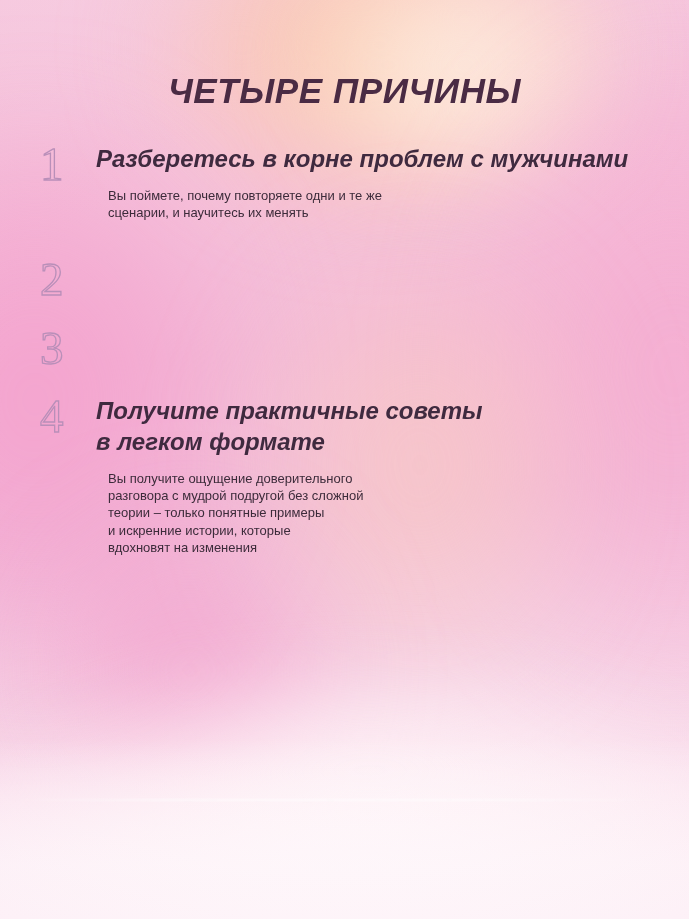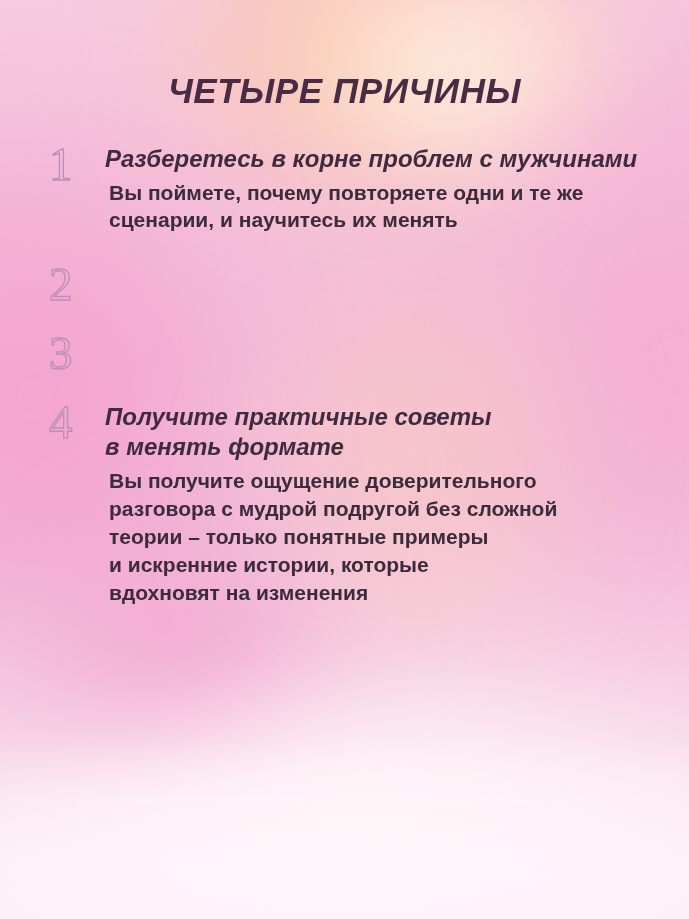--- a/index.html
+++ b/index.html
@@ -91,21 +91,21 @@
   .bg-vignette {
     position: absolute;
     inset: 0;
     background: radial-gradient(ellipse 120% 80% at 50% 45%, rgba(255,255,255,0) 40%, rgba(238,150,195,0.18) 100%);
   }
 
   
   .content {
     position: relative;
     z-index: 5;
-    padding: 0 43px;
+    padding: 0 34px;
   }
 
   .title-block {
     text-align: center;
     padding-top: 72px;
   }
   .title-line1 {
     font-family: "Liberation Sans", sans-serif;
     font-weight: bold;
     font-style: italic;
@@ -158,25 +158,25 @@
     font-weight: bold;
     font-style: italic;
     font-size: 24px;
     line-height: 1.28;
     color: #3f2a3f;
     margin: 0 0 2px 0;
     white-space: pre-line;
   }
   .reason-text {
     font-family: "Liberation Sans", sans-serif;
-    font-weight: bold;
-    font-size: 21px;
+    font-weight: normal;
+    font-size: 13px;
     line-height: 1.33;
     color: #3c2b3a;
-    margin: 4px;
+    margin: 12px;
     white-space: pre-line;
   }
 
   .reason:nth-child(1) .reason-number { color: transparent; }
 </style>
 </head>
 <body>
 
 <div class="poster">
 
@@ -218,21 +218,21 @@
       <div class="reason">
         <div class="reason-number">3</div>
         <div class="reason-body">
         </div>
       </div>
 
       <div class="reason">
         <div class="reason-number">4</div>
         <div class="reason-body">
           <p class="reason-heading">Получите практичные советы
-в менять формате</p>
+в легком формате</p>
           <p class="reason-text">Вы получите ощущение доверительного
 разговора с мудрой подругой без сложной
 теории – только понятные примеры
 и искренние истории, которые
 вдохновят на изменения</p>
         </div>
       </div>
 
     </div>
   </div>

